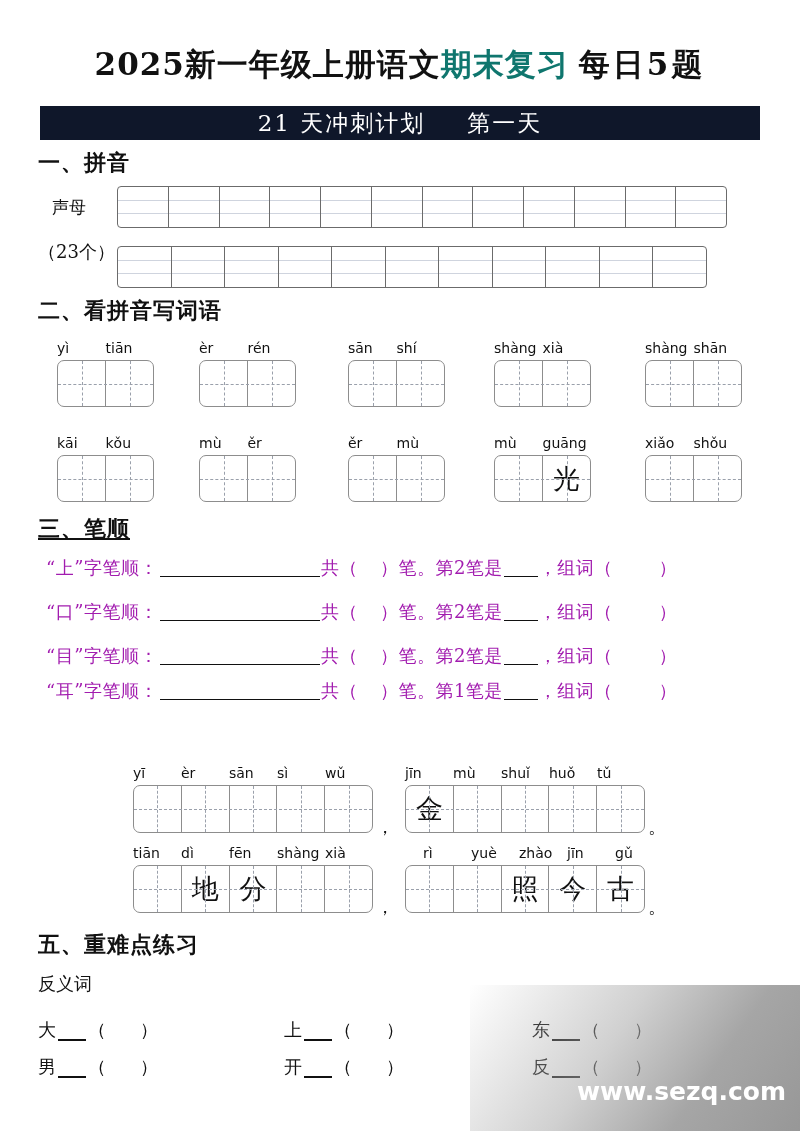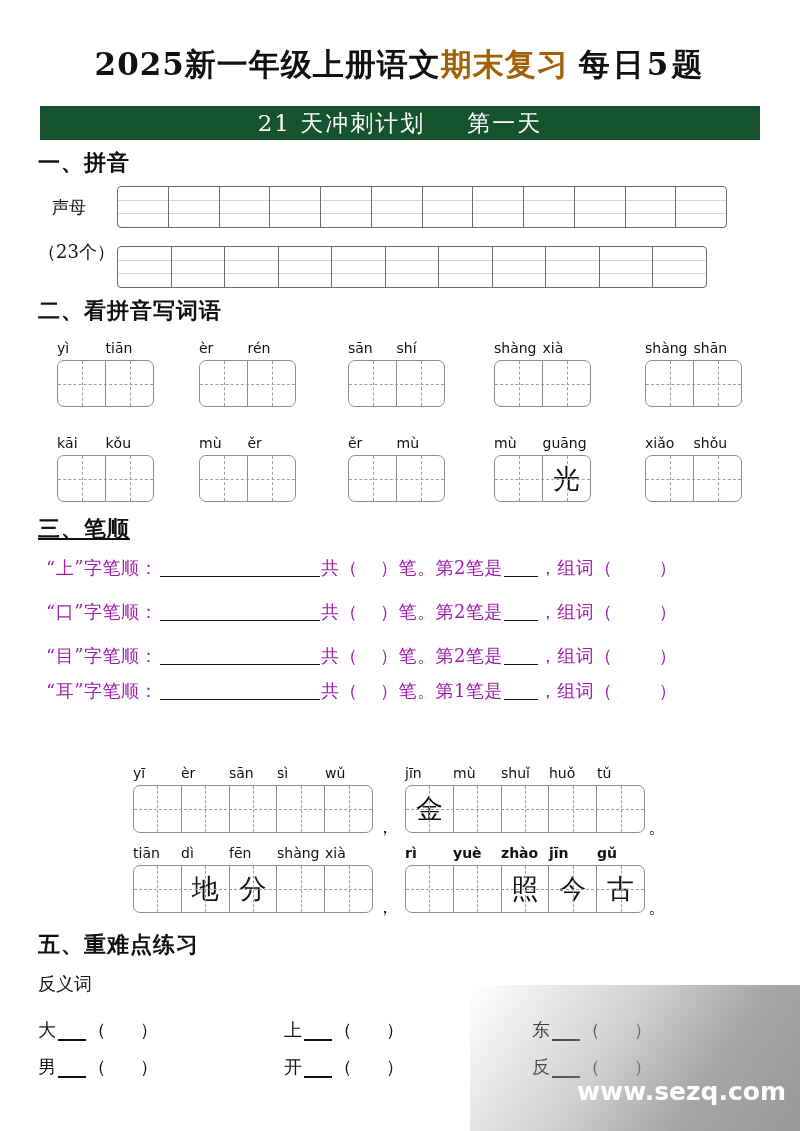--- a/index.html
+++ b/index.html
@@ -16,27 +16,27 @@
   .title{
     position:absolute;left:0;top:44px;width:800px;
     text-align:center;
     font-family:"DejaVu Serif","Liberation Serif",serif;
     font-weight:bold;
     font-size:31px;
     letter-spacing:1px;
     color:#111;
     white-space:nowrap;
   }
-  .title .red{color:#a16207;}
+  .title .red{color:#0f766e;}
   .title .tail{font-weight:bold;letter-spacing:3px;padding-left:10px;}
 
   
   .banner{
     position:absolute;left:40px;top:106px;width:720px;height:34px;
-    background:#14532d;
+    background:#0f172a;
     color:#ffffff;
     font-family:"DejaVu Serif","Liberation Serif",serif;
     font-size:23px;
     display:flex;align-items:center;justify-content:center;
     letter-spacing:2px;
   }
   .banner .gap{display:inline-block;width:42px;}
 
   
   .sec-head{
@@ -358,21 +358,21 @@
         <span>xià</span>
       </div>
       <div class="tzg" style="left: 133px; top: 865px; width: 240px; height: 48px;">
         <div class="tzg-cell"></div>
         <div class="tzg-cell">地</div>
         <div class="tzg-cell">分</div>
         <div class="tzg-cell"></div>
         <div class="tzg-cell"></div>
       </div>
       <div class="punct" style="left: 376px; top: 895px;">，</div>
-      <div class="tzg-label" style="left: 405px; top: 845px; width: 240px; font-weight: bold;">
+      <div class="tzg-label" style="left: 423px; top: 845px; width: 240px;">
         <span>rì</span>
         <span>yuè</span>
         <span>zhào</span>
         <span>jīn</span>
         <span>gǔ</span>
       </div>
       <div class="tzg" style="left: 405px; top: 865px; width: 240px; height: 48px;">
         <div class="tzg-cell"></div>
         <div class="tzg-cell"></div>
         <div class="tzg-cell">照</div>

